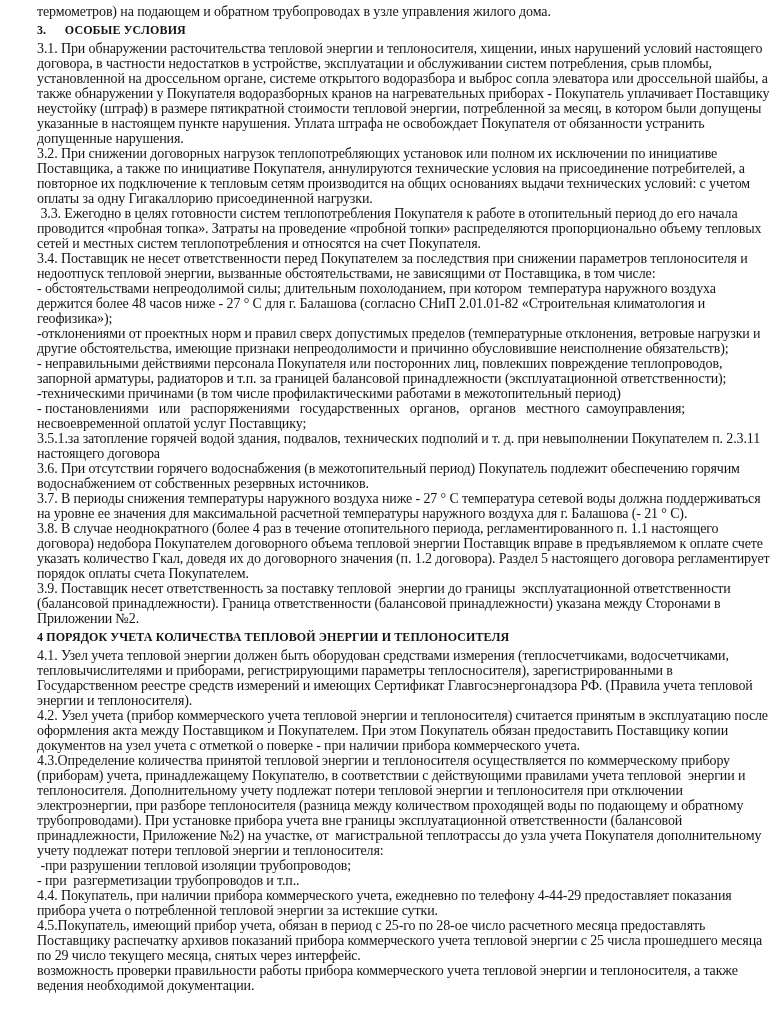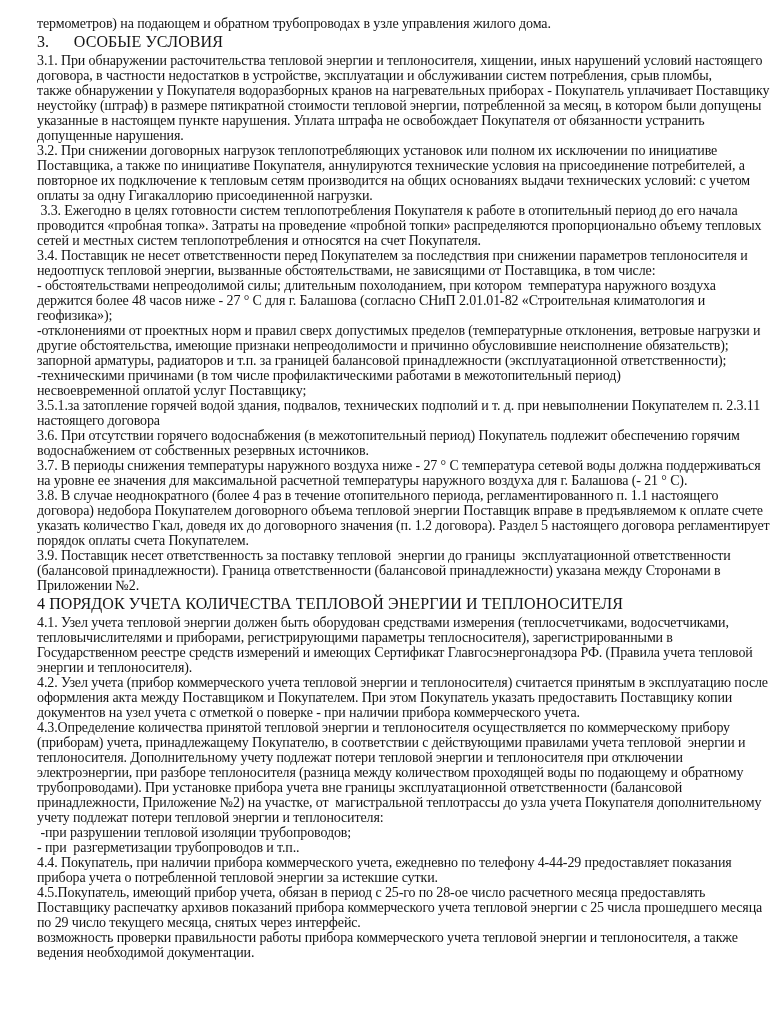--- a/index.html
+++ b/index.html
@@ -11,70 +11,73 @@
     width: 780px;
     height: 1024px;
     overflow: hidden;
     font-family: "Liberation Serif", "DejaVu Serif", serif;
     color: #141414;
   }
   .page {
     box-sizing: border-box;
     width: 780px;
     height: 1024px;
-    padding: 16px 30px 0 37px;
+    padding: 4px 30px 0 37px;
     background: #ffffff;
   }
   .line {
     white-space: pre;
     font-size: 14px;
     line-height: 15px;
     letter-spacing: -0.12px;
   }
   .heading {
     white-space: pre;
-    font-weight: normal;
-    font-size: 16px;
+    font-weight: bold;
+    font-size: 12px;
     line-height: 22px;
     letter-spacing: 0.1px;
   }
 </style>
 </head>
 <body>
 
 <div class="page" id="doc-root">
     <div>
       <div class="line">термометров) на подающем и обратном трубопроводах в узле управления жилого дома.</div>
     </div>
     <div>
       <div class="heading">3.      ОСОБЫЕ УСЛОВИЯ</div>
     </div>
     <div>
       <div class="line">3.1. При обнаружении расточительства тепловой энергии и теплоносителя, хищении, иных нарушений условий настоящего</div>
       <div class="line">договора, в частности недостатков в устройстве, эксплуатации и обслуживании систем потребления, срыв пломбы,</div>
+      <div class="line">установленной на дроссельном органе, системе открытого водоразбора и выброс сопла элеватора или дроссельной шайбы, а</div>
       <div class="line">также обнаружении у Покупателя водоразборных кранов на нагревательных приборах - Покупатель уплачивает Поставщику</div>
       <div class="line">неустойку (штраф) в размере пятикратной стоимости тепловой энергии, потребленной за месяц, в котором были допущены</div>
       <div class="line">указанные в настоящем пункте нарушения. Уплата штрафа не освобождает Покупателя от обязанности устранить</div>
       <div class="line">допущенные нарушения.</div>
       <div class="line">3.2. При снижении договорных нагрузок теплопотребляющих установок или полном их исключении по инициативе</div>
       <div class="line">Поставщика, а также по инициативе Покупателя, аннулируются технические условия на присоединение потребителей, а</div>
       <div class="line">повторное их подключение к тепловым сетям производится на общих основаниях выдачи технических условий: с учетом</div>
       <div class="line">оплаты за одну Гигакаллорию присоединенной нагрузки.</div>
       <div class="line"> 3.3. Ежегодно в целях готовности систем теплопотребления Покупателя к работе в отопительный период до его начала</div>
       <div class="line">проводится «пробная топка». Затраты на проведение «пробной топки» распределяются пропорционально объему тепловых</div>
       <div class="line">сетей и местных систем теплопотребления и относятся на счет Покупателя.</div>
       <div class="line">3.4. Поставщик не несет ответственности перед Покупателем за последствия при снижении параметров теплоносителя и</div>
       <div class="line">недоотпуск тепловой энергии, вызванные обстоятельствами, не зависящими от Поставщика, в том числе:</div>
       <div class="line">- обстоятельствами непреодолимой силы; длительным похолоданием, при котором  температура наружного воздуха</div>
       <div class="line">держится более 48 часов ниже - 27 ° С для г. Балашова (согласно СНиП 2.01.01-82 «Строительная климатология и</div>
       <div class="line">геофизика»);</div>
       <div class="line">-отклонениями от проектных норм и правил сверх допустимых пределов (температурные отклонения, ветровые нагрузки и</div>
       <div class="line">другие обстоятельства, имеющие признаки непреодолимости и причинно обусловившие неисполнение обязательств);</div>
+      <div class="line">- неправильными действиями персонала Покупателя или посторонних лиц, повлекших повреждение теплопроводов,</div>
       <div class="line">запорной арматуры, радиаторов и т.п. за границей балансовой принадлежности (эксплуатационной ответственности);</div>
       <div class="line">-техническими причинами (в том числе профилактическими работами в межотопительный период)</div>
+      <div class="line">- постановлениями   или   распоряжениями   государственных   органов,   органов   местного  самоуправления;</div>
       <div class="line">несвоевременной оплатой услуг Поставщику;</div>
       <div class="line">3.5.1.за затопление горячей водой здания, подвалов, технических подполий и т. д. при невыполнении Покупателем п. 2.3.11</div>
       <div class="line">настоящего договора</div>
       <div class="line">3.6. При отсутствии горячего водоснабжения (в межотопительный период) Покупатель подлежит обеспечению горячим</div>
       <div class="line">водоснабжением от собственных резервных источников.</div>
       <div class="line">3.7. В периоды снижения температуры наружного воздуха ниже - 27 ° С температура сетевой воды должна поддерживаться</div>
       <div class="line">на уровне ее значения для максимальной расчетной температуры наружного воздуха для г. Балашова (- 21 ° С).</div>
       <div class="line">3.8. В случае неоднократного (более 4 раз в течение отопительного периода, регламентированного п. 1.1 настоящего</div>
       <div class="line">договора) недобора Покупателем договорного объема тепловой энергии Поставщик вправе в предъявляемом к оплате счете</div>
       <div class="line">указать количество Гкал, доведя их до договорного значения (п. 1.2 договора). Раздел 5 настоящего договора регламентирует</div>
@@ -85,21 +88,21 @@
     </div>
     <div>
       <div class="heading">4 ПОРЯДОК УЧЕТА КОЛИЧЕСТВА ТЕПЛОВОЙ ЭНЕРГИИ И ТЕПЛОНОСИТЕЛЯ</div>
     </div>
     <div>
       <div class="line">4.1. Узел учета тепловой энергии должен быть оборудован средствами измерения (теплосчетчиками, водосчетчиками,</div>
       <div class="line">тепловычислителями и приборами, регистрирующими параметры теплосносителя), зарегистрированными в</div>
       <div class="line">Государственном реестре средств измерений и имеющих Сертификат Главгосэнергонадзора РФ. (Правила учета тепловой</div>
       <div class="line">энергии и теплоносителя).</div>
       <div class="line">4.2. Узел учета (прибор коммерческого учета тепловой энергии и теплоносителя) считается принятым в эксплуатацию после</div>
-      <div class="line">оформления акта между Поставщиком и Покупателем. При этом Покупатель указать предоставить Поставщику копии</div>
+      <div class="line">оформления акта между Поставщиком и Покупателем. При этом Покупатель обязан предоставить Поставщику копии</div>
       <div class="line">документов на узел учета с отметкой о поверке - при наличии прибора коммерческого учета.</div>
       <div class="line">4.3.Определение количества принятой тепловой энергии и теплоносителя осуществляется по коммерческому прибору</div>
       <div class="line">(приборам) учета, принадлежащему Покупателю, в соответствии с действующими правилами учета тепловой  энергии и</div>
       <div class="line">теплоносителя. Дополнительному учету подлежат потери тепловой энергии и теплоносителя при отключении</div>
       <div class="line">электроэнергии, при разборе теплоносителя (разница между количеством проходящей воды по подающему и обратному</div>
       <div class="line">трубопроводами). При установке прибора учета вне границы эксплуатационной ответственности (балансовой</div>
       <div class="line">принадлежности, Приложение №2) на участке, от  магистральной теплотрассы до узла учета Покупателя дополнительному</div>
       <div class="line">учету подлежат потери тепловой энергии и теплоносителя:</div>
       <div class="line"> -при разрушении тепловой изоляции трубопроводов;</div>
       <div class="line">- при  разгерметизации трубопроводов и т.п..</div>

